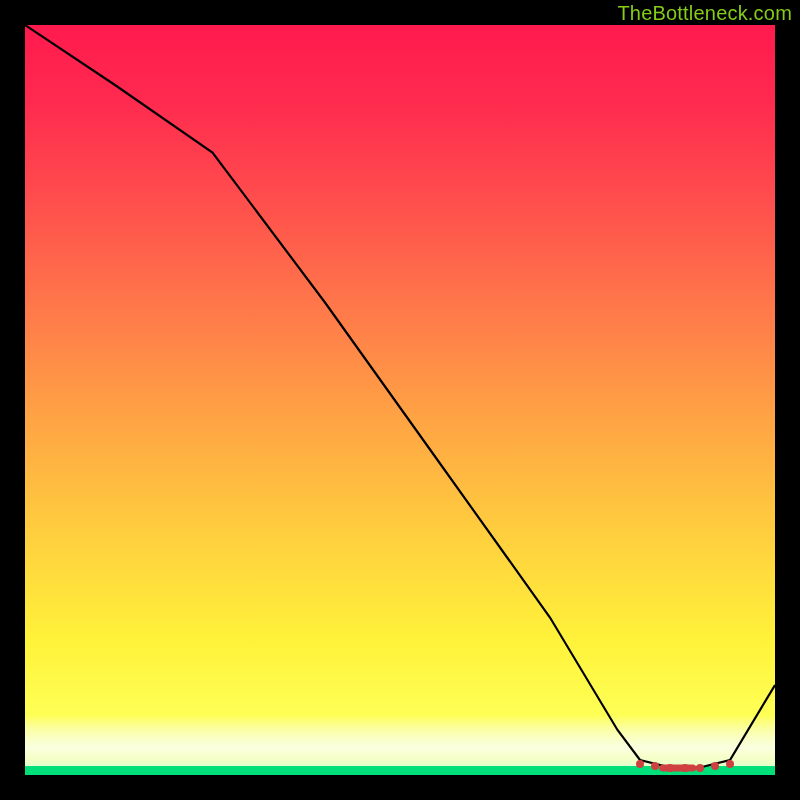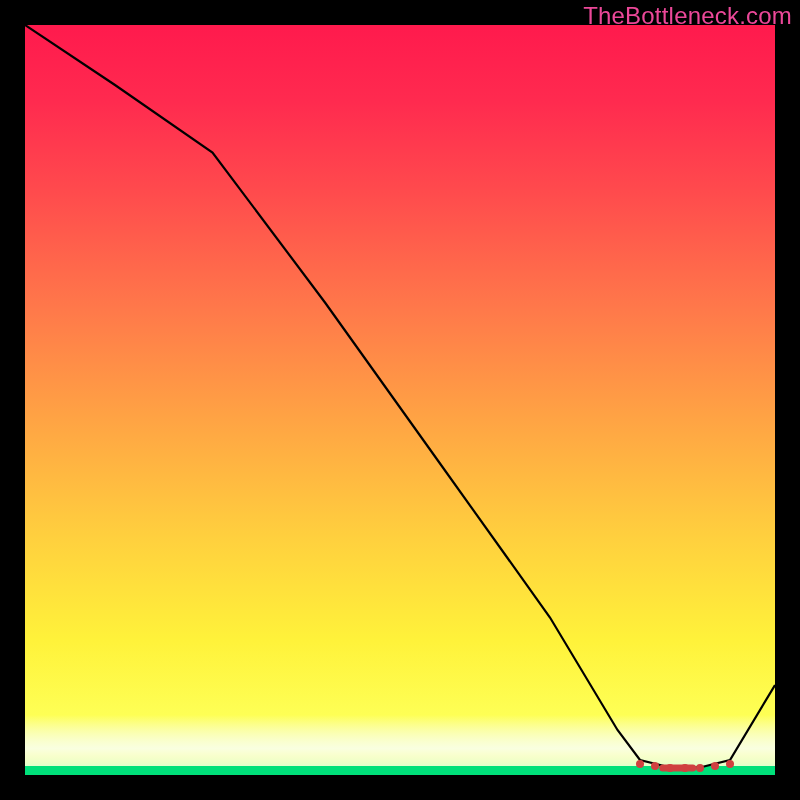--- a/index.html
+++ b/index.html
@@ -14,22 +14,22 @@
   .chart-outer {
     position: relative;
     width: 800px;
     height: 800px;
     background: #000;
   }
   .watermark {
     position: absolute;
     top: 2px;
     right: 8px;
-    color: #ec4899;
-    font-size: 24px;
+    color: #84cc16;
+    font-size: 20px;
     font-weight: 500;
     letter-spacing: 0.2px;
     user-select: none;
   }
   .plot-area {
     position: absolute;
     left: 25px;
     top: 25px;
     width: 750px;
     height: 750px;

